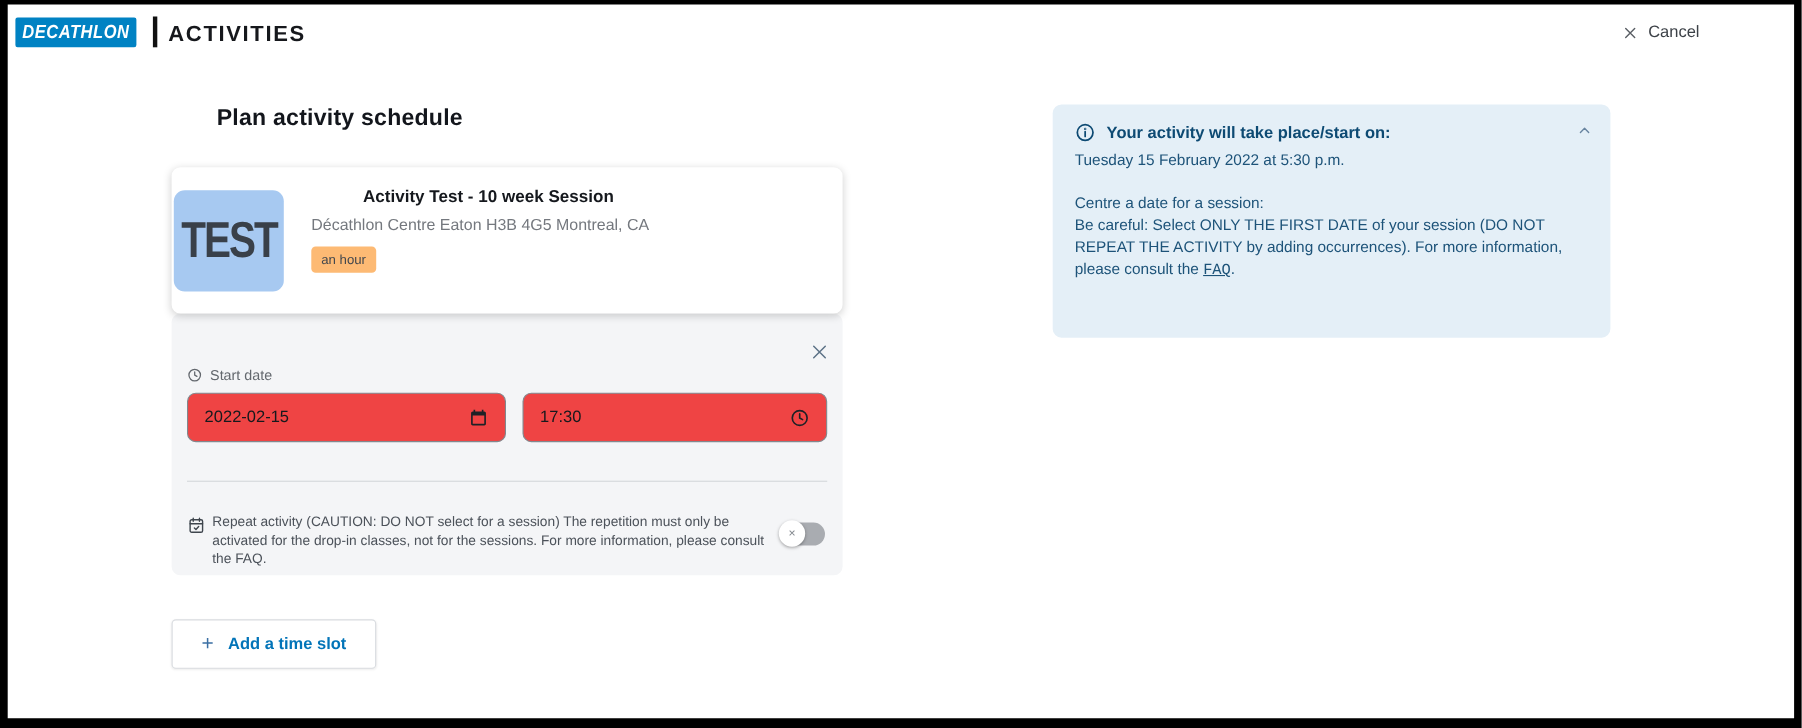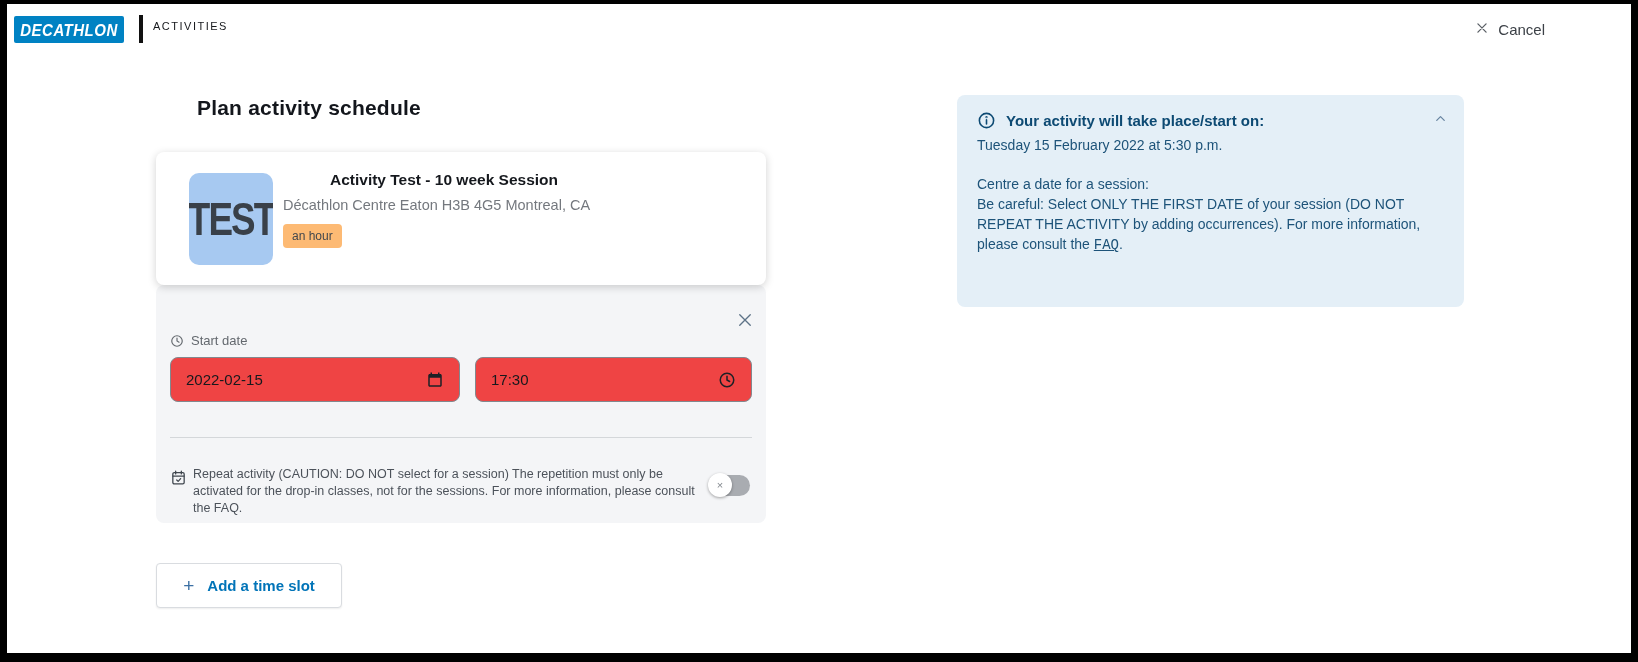--- a/index.html
+++ b/index.html
@@ -14,44 +14,44 @@
     position:absolute; left:7px; top:12px; width:110px; height:27px;
     background:#0082c3; display:flex; align-items:center; justify-content:center;
     border-radius:2px;
   }
   .logo-text{
     color:#fff; font-weight:bold; font-style:italic; font-size:15px;
     letter-spacing:.5px; transform:scaleY(1.15);
   }
   .logo-divider{ position:absolute; left:132px; top:11px; width:4px; height:28px; background:#111; }
   .app-name{
-    position:absolute; left:146px; top:16px; font-size:11px; font-weight:normal;
+    position:absolute; left:146px; top:16px; font-size:20px; font-weight:bold;
     color:#16181c; letter-spacing:1.5px;
   }
   .cancel-btn{
-    position:absolute; top:17px; right:86px; display:flex; gap:9px;
+    position:absolute; top:17px; right:86px; display:flex; align-items:center; gap:9px;
     font-size:15px; color:#3c4147; cursor:pointer; background:none; border:none;
     font-family:inherit;
   }
   .cancel-btn svg{ width:14px; height:14px; stroke:#5a5f65; }
 
   
   .page-title{
     position:absolute; left:149px; top:92px; font-size:21px; font-weight:bold;
     color:#13161c; letter-spacing:.2px;margin-left:41px;
   }
 
   
   .activity-card{
     position:absolute; left:149px; top:148px; width:610px; height:133px;
     background:#fff; border-radius:8px; box-shadow:0 2px 8px rgba(0,0,0,.18);
     z-index:2;
   }
   .activity-thumb{
-    position:absolute; left:33px; top:21px; width:84px; height:92px;
+    position:absolute; left:2px; top:21px; width:100px; height:92px;
     background:#a7c9f1; border-radius:10px; display:flex; align-items:center;
     justify-content:center; overflow:hidden;
   }
   .activity-thumb span{
     font-size:40px; font-weight:600; color:#394049; letter-spacing:-2px;
     transform:scaleY(1.15) scaleX(.92);
   }
   .activity-title{
     position:absolute; left:127px; top:19px; font-size:15.5px; font-weight:bold; color:#15181d;margin-left:47px;
   }

